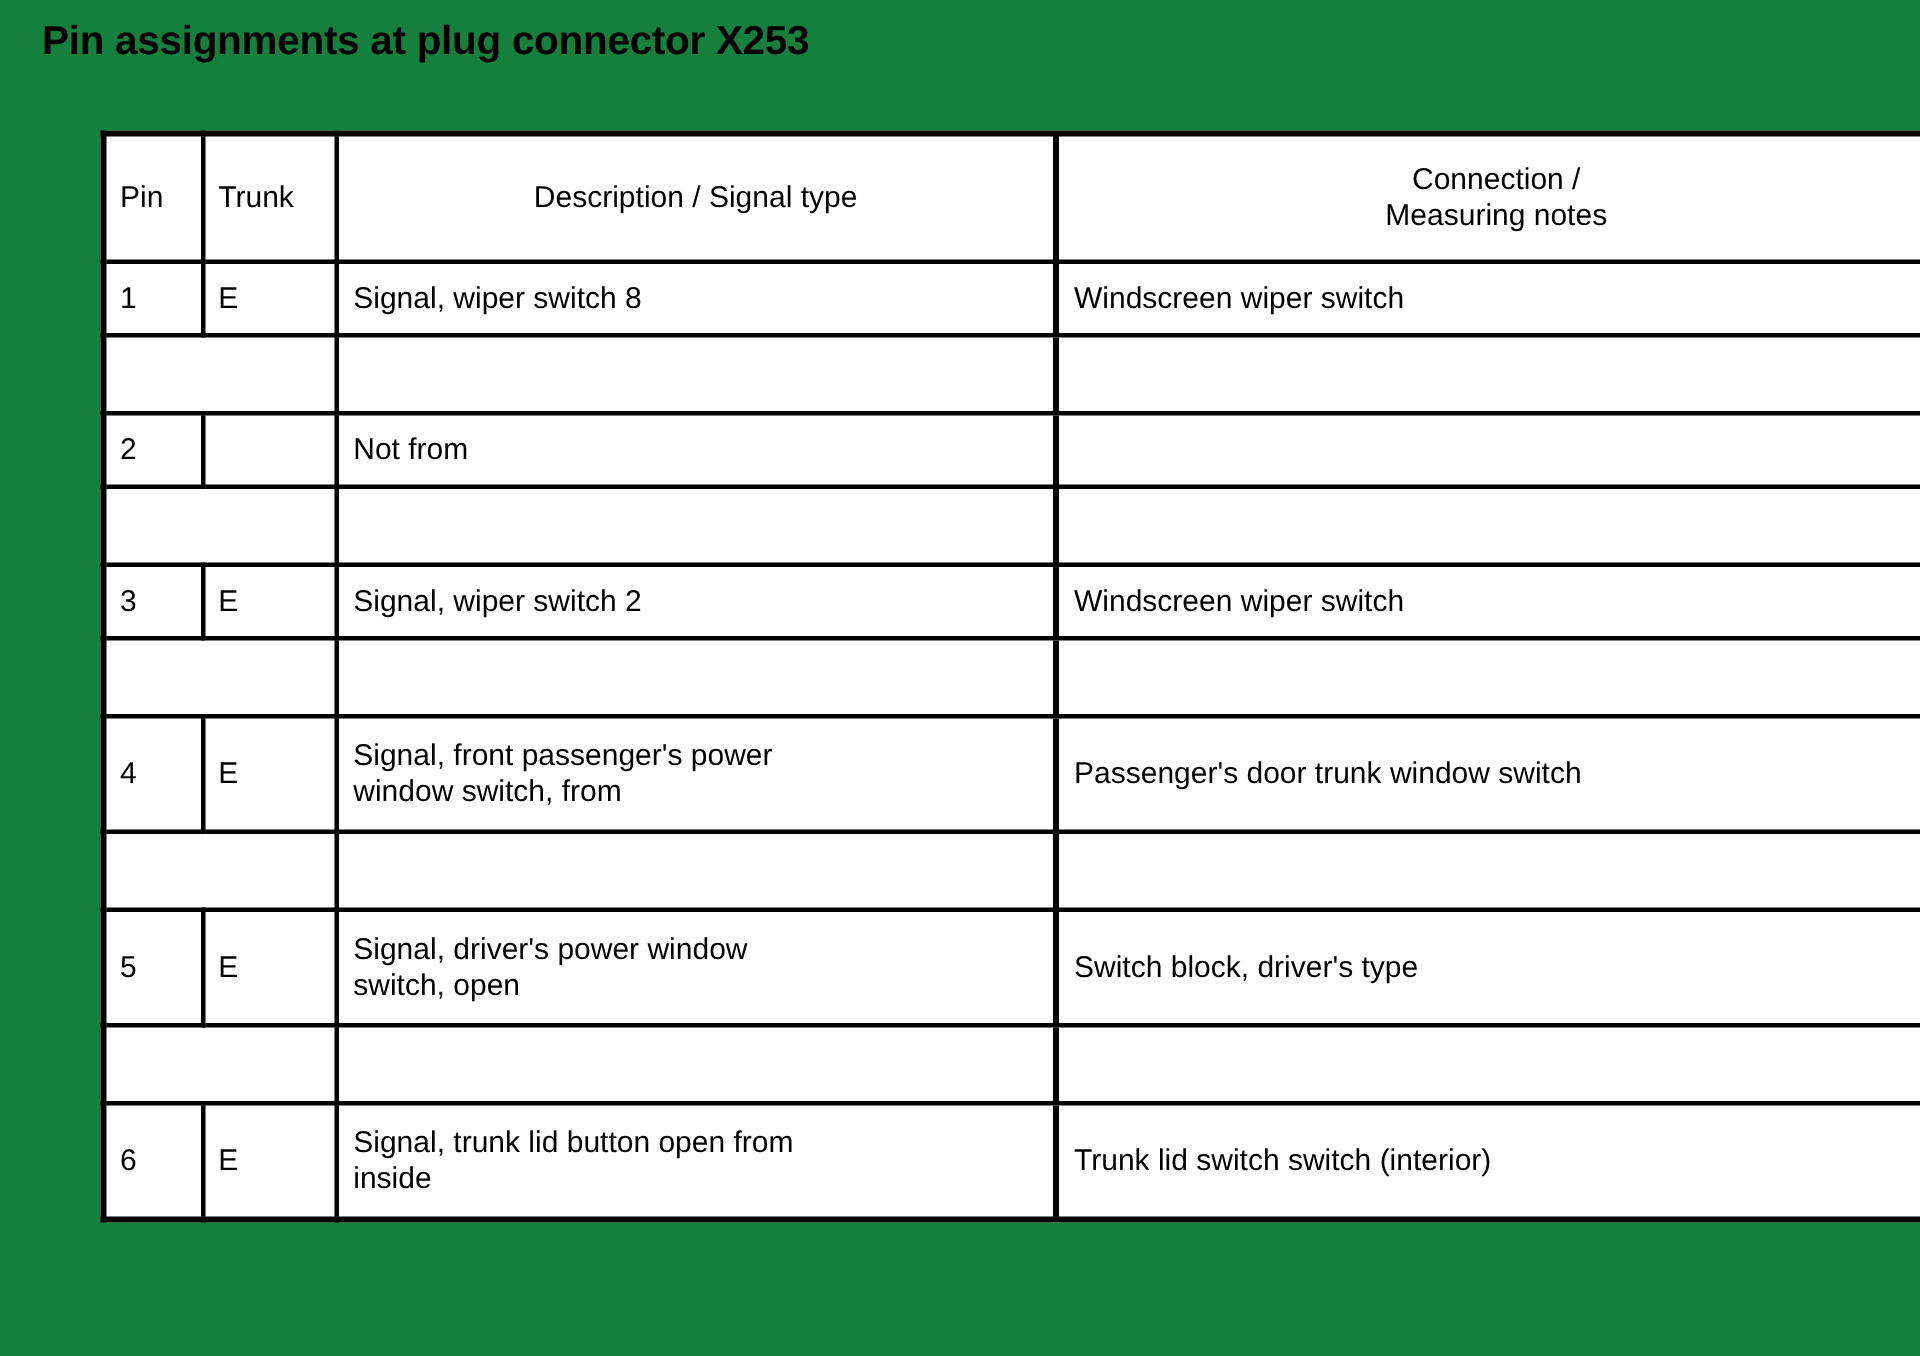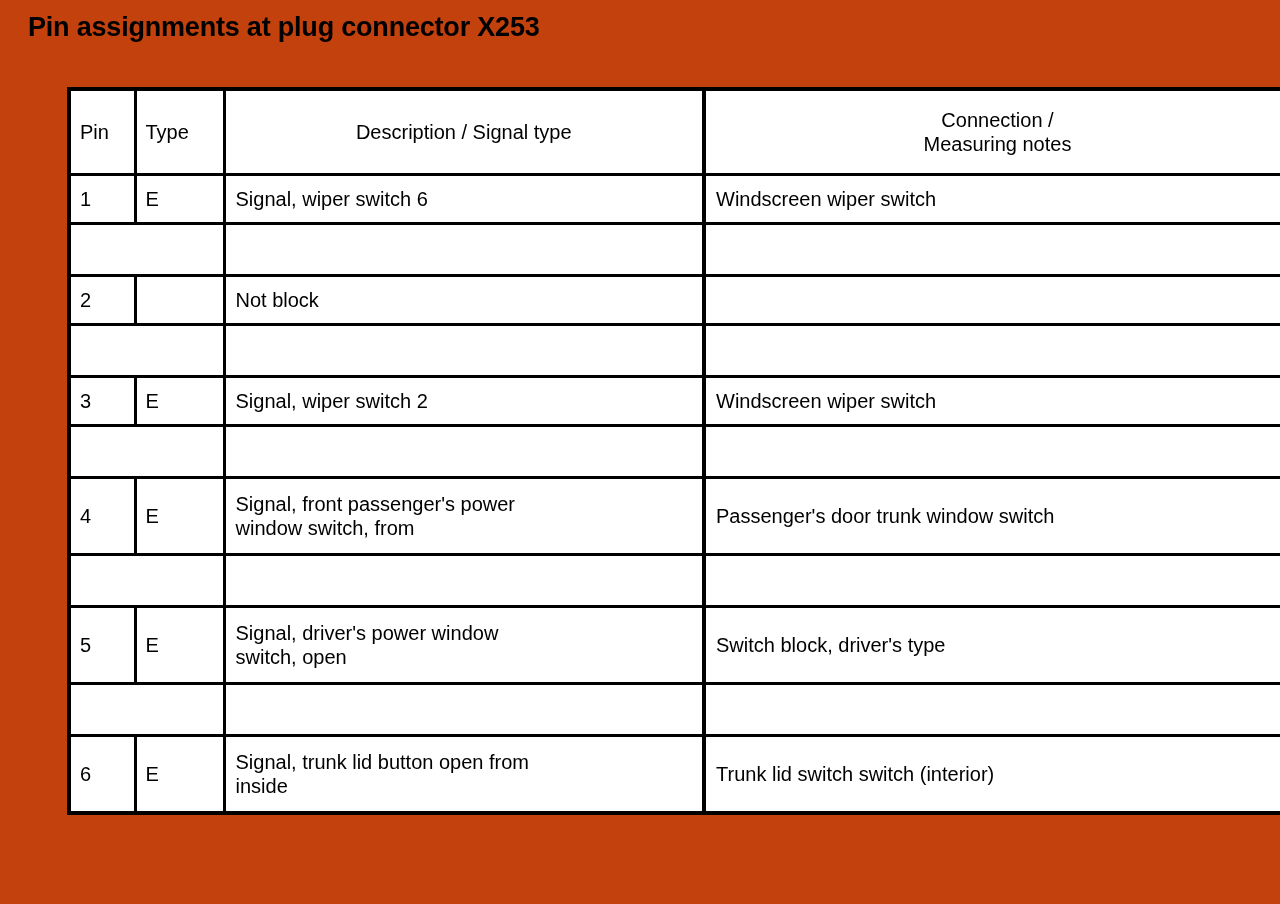--- a/index.html
+++ b/index.html
@@ -13,21 +13,21 @@
     height: 904px;
     font-family: "Liberation Sans", sans-serif;
     color: #000000;
     overflow: hidden;
   }
 
   .page {
     position: relative;
     width: 1280px;
     height: 904px;
-    background: #c2410c;
+    background: #15803d;
   }
 
   .page-title {
     position: absolute;
     left: 28px;
     top: 12px;
     font-size: 27px;
     font-weight: bold;
     letter-spacing: -0.2px;
     white-space: nowrap;
@@ -115,21 +115,21 @@
         <col class="c-type">
         <col class="c-desc">
         <col class="c-conn">
       </colgroup>
       <thead>
         <tr>
           <th class="hdr hdr-left">
             <div class="cell-pad">Pin</div>
           </th>
           <th class="hdr hdr-left">
-            <div class="cell-pad">Type</div>
+            <div class="cell-pad">Trunk</div>
           </th>
           <th class="hdr hdr-center">
             <div class="cell-pad">Description / Signal type</div>
           </th>
           <th class="hdr hdr-center col-conn">
             <div class="cell-pad">
               <div>Connection /</div>
               <div>Measuring notes</div>
             </div>
           </th>
@@ -137,21 +137,21 @@
       </thead>
       <tbody id="table-body">
           <tr class="data-row">
             <td class="num">
               <div class="cell-pad">1</div>
             </td>
             <td class="type">
               <div class="cell-pad">E</div>
             </td>
             <td>
-              <div class="cell-pad-desc two-line">Signal, wiper switch 6</div>
+              <div class="cell-pad-desc two-line">Signal, wiper switch 8</div>
             </td>
             <td class="col-conn">
               <div class="cell-pad-desc two-line">Windscreen wiper switch</div>
             </td>
           </tr>
           <tr class="spacer-row">
             <td colspan="2" class="num">
               <div class="cell-pad"></div>
             </td>
             <td>
@@ -162,21 +162,21 @@
             </td>
           </tr>
           <tr class="data-row">
             <td class="num">
               <div class="cell-pad">2</div>
             </td>
             <td class="type">
               <div class="cell-pad"></div>
             </td>
             <td>
-              <div class="cell-pad-desc two-line">Not block</div>
+              <div class="cell-pad-desc two-line">Not from</div>
             </td>
             <td class="col-conn">
               <div class="cell-pad-desc two-line"></div>
             </td>
           </tr>
           <tr class="spacer-row">
             <td colspan="2" class="num">
               <div class="cell-pad"></div>
             </td>
             <td>

